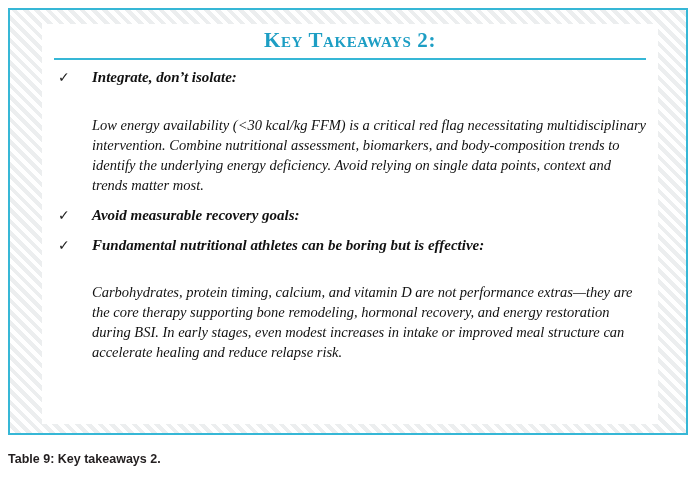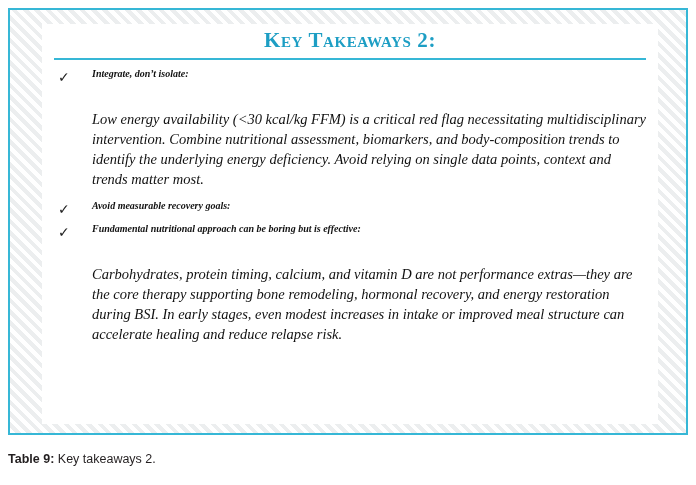--- a/index.html
+++ b/index.html
@@ -84,21 +84,21 @@
     top: 2px;
     font-size: 14px;
     color: #222;
     font-family: "DejaVu Sans", sans-serif;
     line-height: 1;
   }
   .item-head {
     font-family: "Liberation Serif", serif;
     font-style: italic;
     font-weight: bold;
-    font-size: 10px;
+    font-size: 15px;
     color: #111111;
     line-height: 1.25;
     margin-bottom: 2px;
   }
   .item-body {
     font-family: "Liberation Serif", serif;
     font-style: italic;
     font-size: 14.5px;
     color: #111111;
     line-height: 1.38;
@@ -111,21 +111,21 @@
     top: 452px;
     font-family: "Liberation Sans", sans-serif;
     font-size: 12.5px;
     color: #231f20;
   }
   .caption b {
     font-weight: bold;
     text-align: center;
   }
   .caption span.text {
-    font-weight: normal;
+    font-weight: bold;
   }
 </style>
 </head>
 <body>
 
 <div class="page">
 
   <div class="takeaway-box">
     <div class="inner-white"></div>
 
@@ -140,21 +140,21 @@
         <div class="item-body">Low energy availability (&lt;30 kcal/kg FFM) is a critical red flag necessitating multidisciplinary intervention.  Combine nutritional assessment, biomarkers, and body-composition trends to identify the underlying energy deficiency. Avoid relying on single data points, context and trends matter most.</div>
       </div>
 
       <div class="item">
         <span class="check">✓</span>
         <div class="item-head">Avoid measurable recovery goals:</div>
       </div>
 
       <div class="item">
         <span class="check">✓</span>
-        <div class="item-head">Fundamental nutritional approach can be boring but is effective:</div>
+        <div class="item-head">Fundamental nutritional athletes can be boring but is effective:</div>
         <div class="item-body">Carbohydrates, protein timing, calcium, and vitamin D are not performance extras—they are the core therapy supporting bone remodeling, hormonal recovery, and energy restoration during BSI. In early stages, even modest increases in intake or improved meal structure can accelerate healing and reduce relapse risk.</div>
       </div>
 
     </div>
   </div>
 
   <div class="caption">
     <b>Table 9:</b>
     <span class="text">Key takeaways 2.</span>
   </div>

